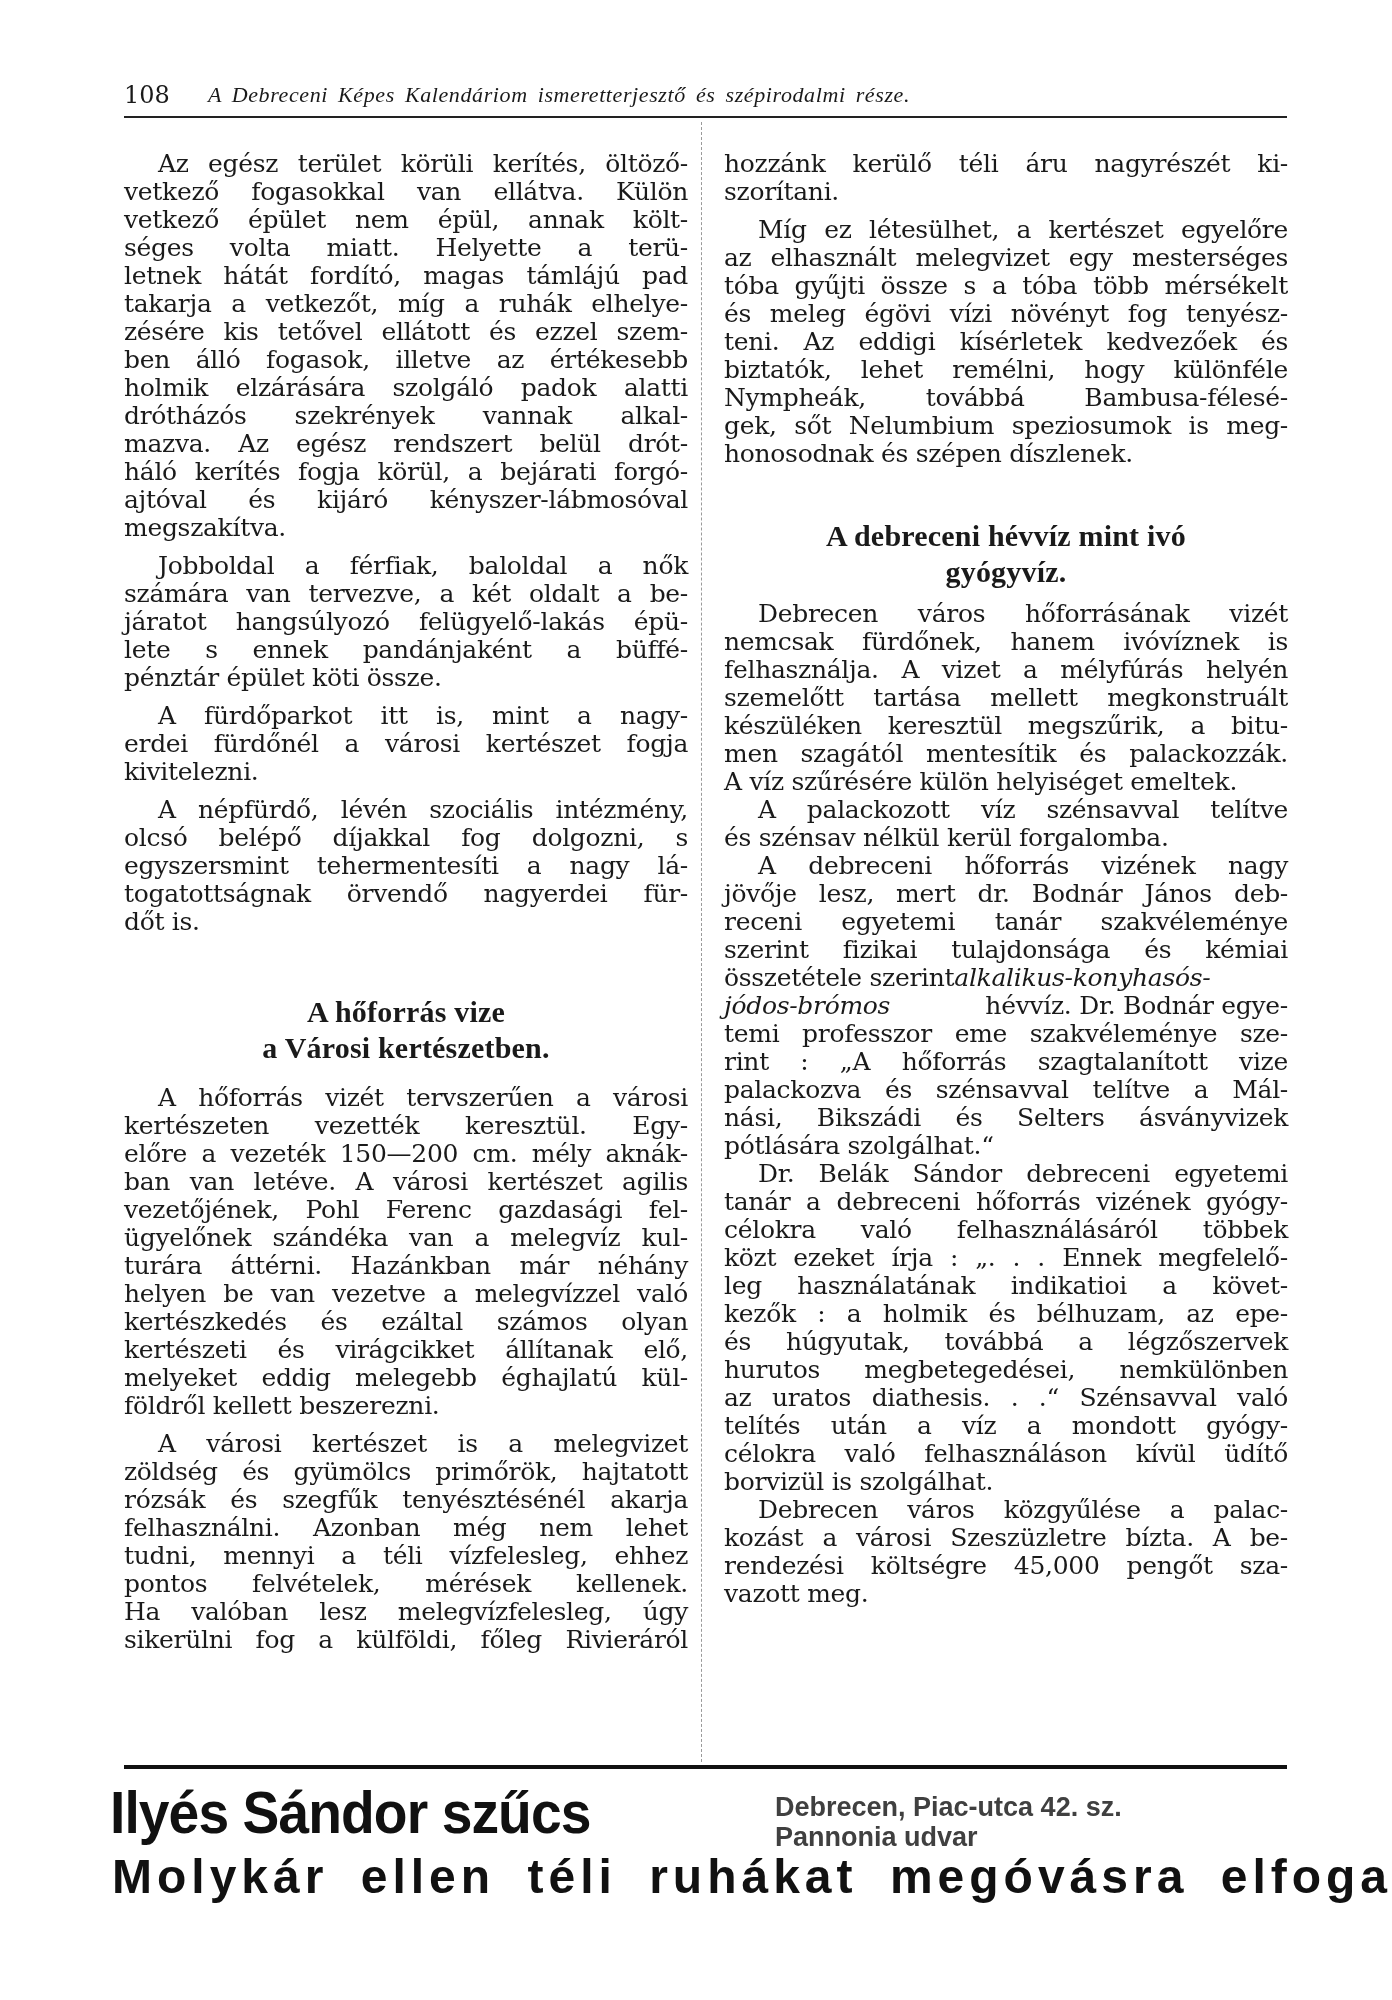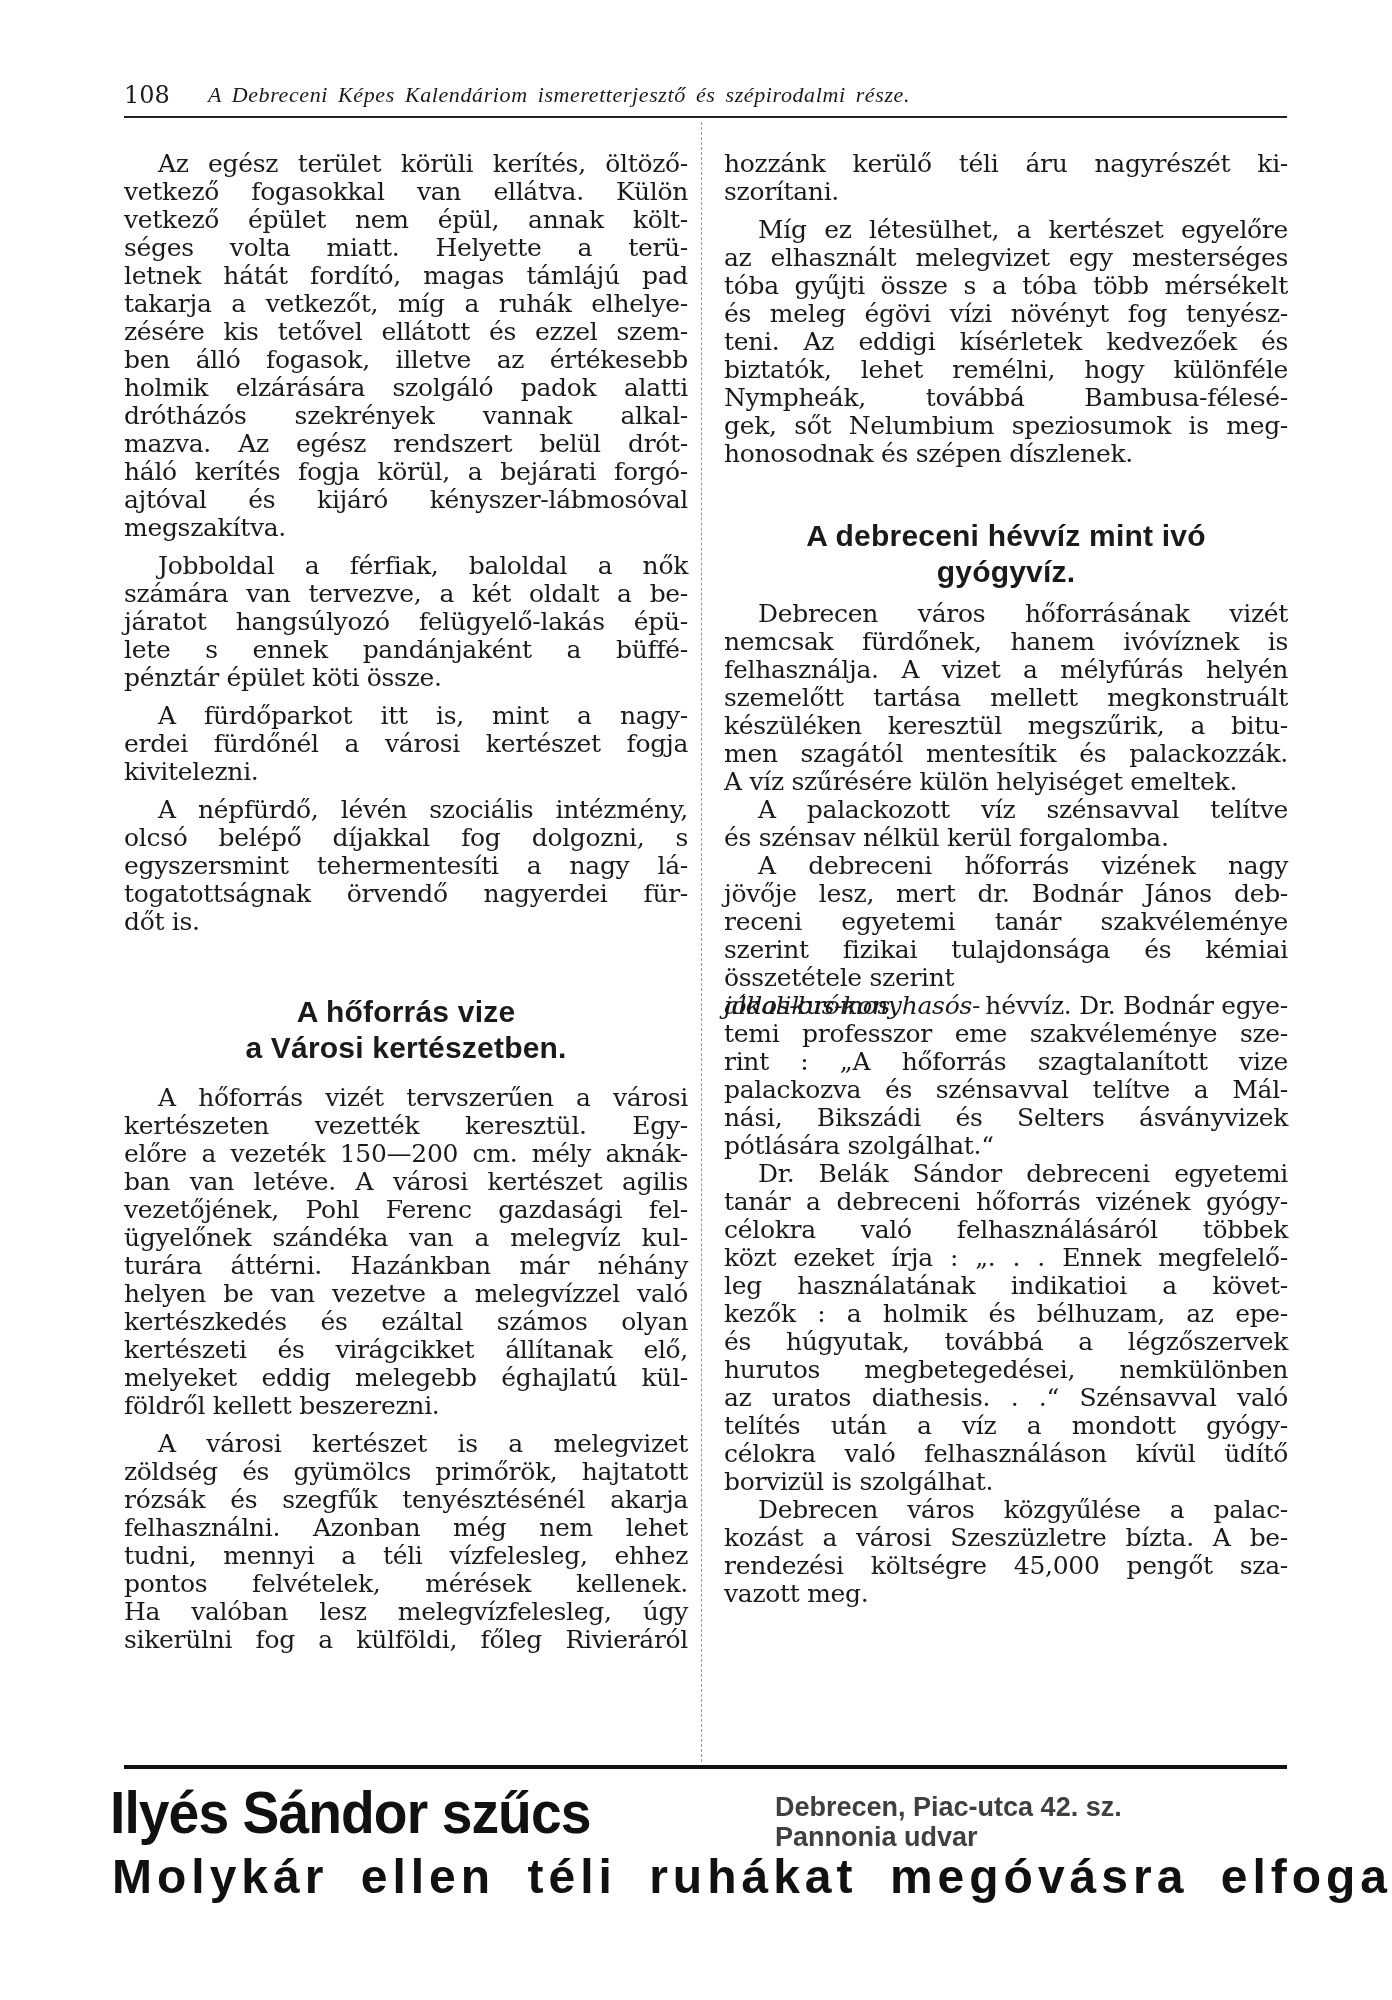--- a/index.html
+++ b/index.html
@@ -20,21 +20,21 @@
                  border-left: 1px dashed #9a9a9a; }
 
   .ln { display: block; font-size: 25px; line-height: 28px; height: 28px; white-space: nowrap;
         text-align: justify; text-align-last: justify; font-family: "DejaVu Serif", serif;
         letter-spacing: -0.3px; overflow: visible; }
   .ln.end { text-align: right; text-align-last: left; }
   .ln.ind { padding-left: 34px; }
   .gap { display: block; height: 10px; }
   .gap-lg { display: block; height: 58px; }
   .heading { display: block; text-align: center; font-weight: bold; font-size: 30px; line-height: 36px;
-             font-family: Liberation Sans, sans-serif; letter-spacing: 0.2px; }
+             font-family: Liberation Serif, serif; letter-spacing: 0.2px; }
   .it { font-style: italic; }
 
   .ad-rule { position: absolute; left: 124px; top: 1765px; width: 1163px; height: 4px; background: #111; }
   .ad-name { position: absolute; left: 110px; top: 1780px; font-family: "Liberation Sans", "DejaVu Sans", sans-serif;
              font-weight: bold; font-size: 60px; line-height: 66px; letter-spacing: -1px;
              transform: scaleX(0.92); transform-origin: left top; color: #111; }
   .ad-addr { position: absolute; left: 775px; top: 1792px; font-family: "Liberation Sans", "DejaVu Sans", sans-serif;
              font-weight: bold; font-size: 27px; line-height: 30px; color: #404040; }
   .ad-slogan { position: absolute; left: 112px; top: 1856px; width: 1180px; font-family: "Liberation Sans", "DejaVu Sans", sans-serif;
                font-weight: bold; font-size: 48px; line-height: 42px; letter-spacing: 5px; word-spacing: 14px; color: #111;
@@ -138,21 +138,21 @@
     <span class="ln">szemelőtt tartása mellett megkonstruált</span>
     <span class="ln">készüléken keresztül megszűrik, a bitu-</span>
     <span class="ln">men szagától mentesítik és palackozzák.</span>
     <span class="ln end">A víz szűrésére külön helyiséget emeltek.</span>
     <span class="ln ind">A palackozott víz szénsavval telítve</span>
     <span class="ln end">és szénsav nélkül kerül forgalomba.</span>
     <span class="ln ind">A debreceni hőforrás vizének nagy</span>
     <span class="ln">jövője lesz, mert dr. Bodnár János deb-</span>
     <span class="ln">receni egyetemi tanár szakvéleménye</span>
     <span class="ln">szerint fizikai tulajdonsága és kémiai</span>
-    <div class="ln" style="display:flex;text-align-last:auto;flex-direction:column;">
+    <div class="ln" style="display:flex;text-align-last:auto;">
       <span>összetétele szerint</span>
       <span class="it">alkalikus-konyhasós-</span>
     </div>
     <div class="ln" style="display:flex;justify-content:space-between;text-align-last:auto;">
       <span class="it">jódos-brómos</span>
       <span> hévvíz. Dr. Bodnár egye-</span>
     </div>
     <span class="ln">temi professzor eme szakvéleménye sze-</span>
     <span class="ln">rint : „A hőforrás szagtalanított vize</span>
     <span class="ln">palackozva és szénsavval telítve a Mál-</span>

